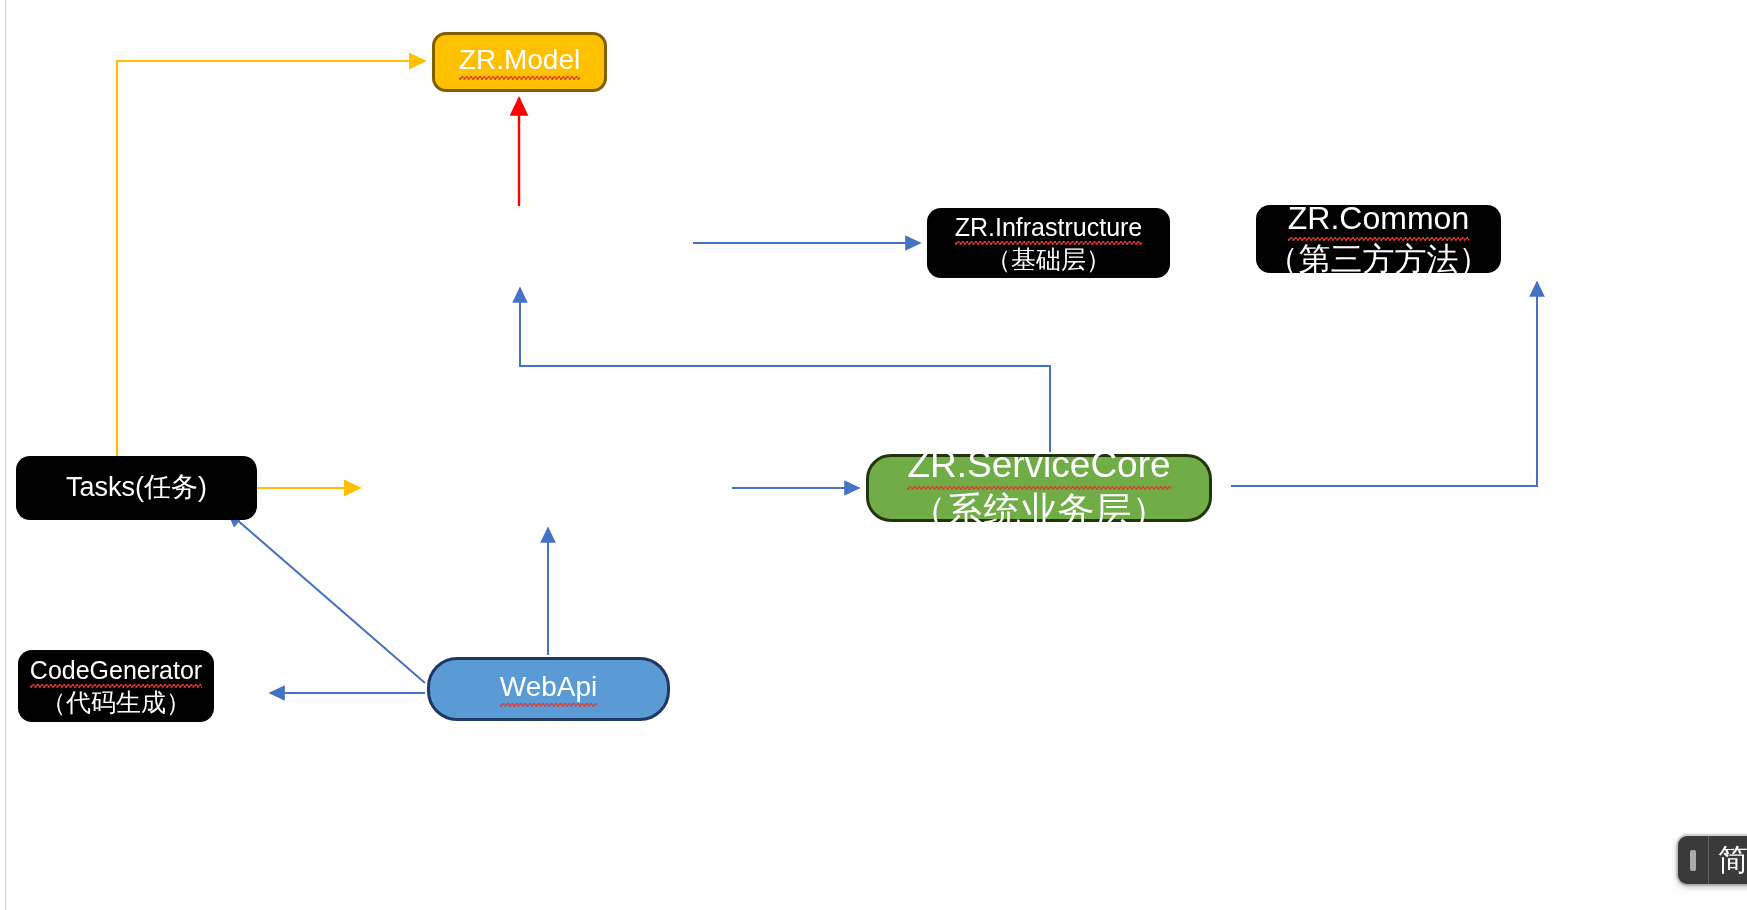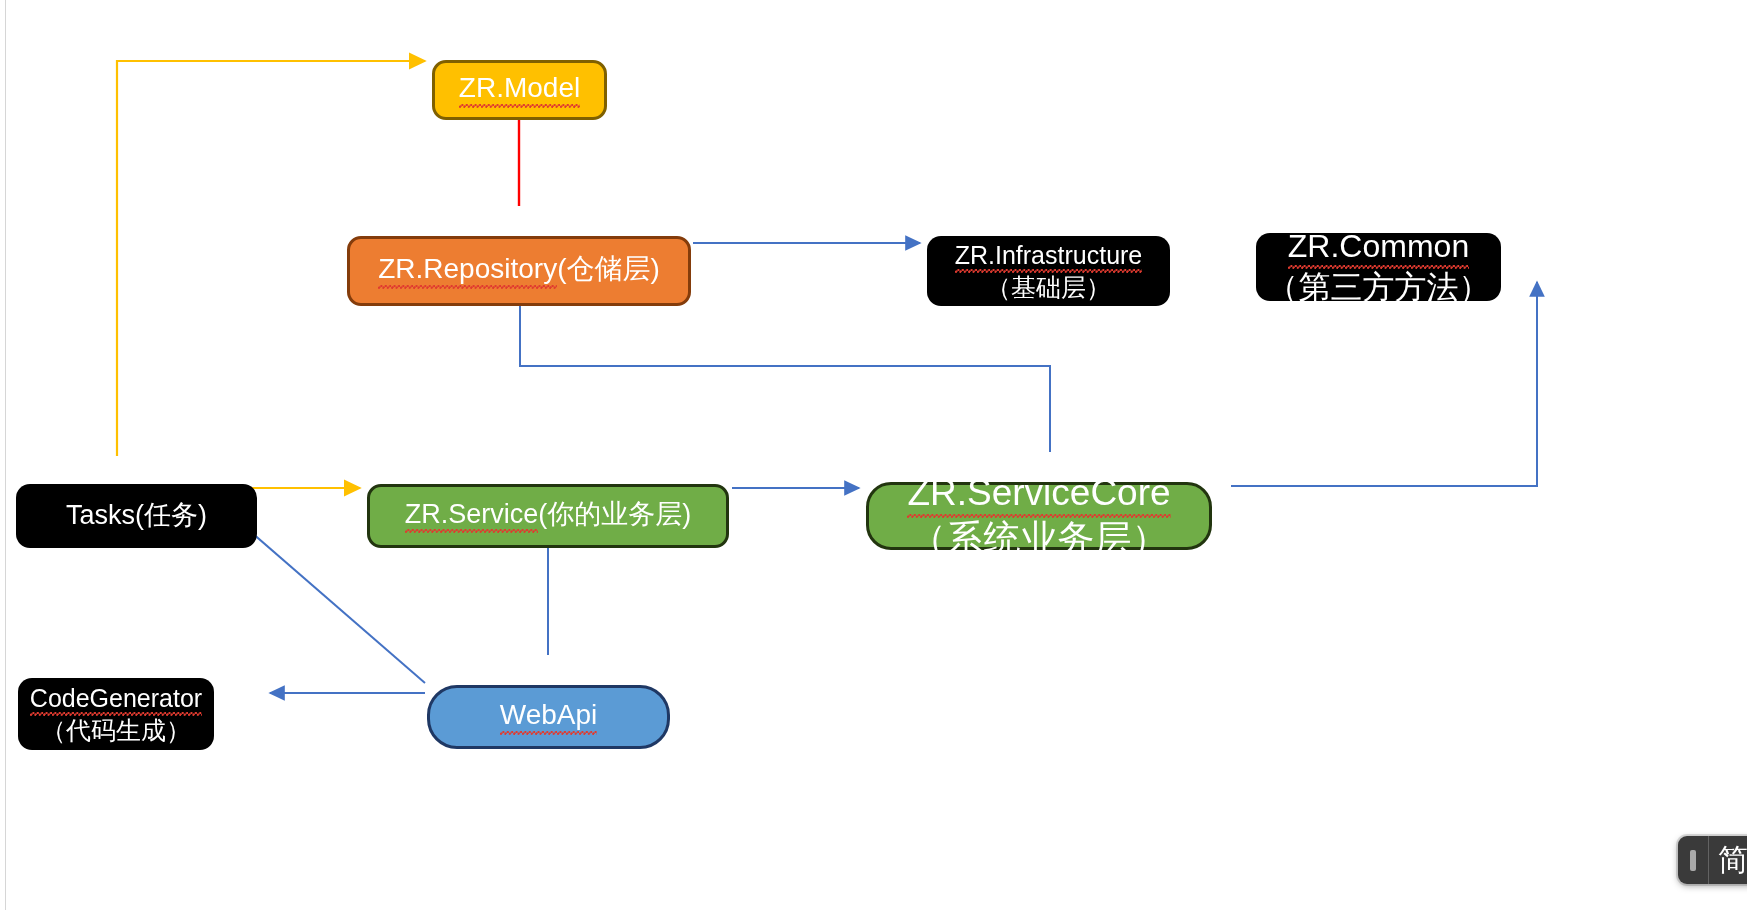--- a/index.html
+++ b/index.html
@@ -43,21 +43,20 @@
     border-radius: 14px;
     display: flex;
     flex-direction: column;
     align-items: center;
     justify-content: center;
     color: #ffffff;
     line-height: 1.16;
     padding: 10px 8px;
     overflow: visible;
     white-space: nowrap;
-    margin-top: 28px;
   }
   .node .ln { display: block; }
 
   
   .sq {
     position: relative;
     display: inline-block;
     background-image:
       radial-gradient(circle at 1.1px 2.6px, #e03a2f 1.05px, rgba(224,58,47,0) 1.35px),
       radial-gradient(circle at 3.3px 1.1px, #e03a2f 1.05px, rgba(224,58,47,0) 1.35px);
@@ -162,41 +161,35 @@
 
     <path d="M425,683 L228,512" fill="none" stroke="#4472c4" stroke-width="2" marker-end="url(#ah-blue)"></path>
 
     <path d="M425,693 L270,693" fill="none" stroke="#4472c4" stroke-width="2" marker-end="url(#ah-blue)"></path>
   </svg>
 
   <div id="node-zr-model" class="node n-amber">
     <span class="ln"><span class="sq">ZR.Model</span></span>
   </div>
 
-  <div id="node-zr-repository" class="node n-orange">
-    <span class="ln"><span class="sq">ZR.Repository</span><span>(仓储层)</span></span>
-  </div>
 
   <div id="node-zr-infrastructure" class="node n-black">
     <span class="ln"><span class="sq">ZR.Infrastructure</span></span>
     <span class="ln">（基础层）</span>
   </div>
 
   <div id="node-zr-common" class="node n-black">
     <span class="ln"><span class="sq">ZR.Common</span></span>
     <span class="ln">（第三方方法）</span>
   </div>
 
   <div id="node-tasks" class="node n-black">
     <span class="ln"><span>Tasks</span><span>(任务)</span></span>
   </div>
 
-  <div id="node-zr-service" class="node n-green">
-    <span class="ln"><span class="sq">ZR.Service</span><span>(你的业务层)</span></span>
-  </div>
 
   <div id="node-zr-servicecore" class="node n-green">
     <span class="ln"><span class="sq">ZR.ServiceCore</span></span>
     <span class="ln">（系统业务层）</span>
   </div>
 
   <div id="node-codegenerator" class="node n-black">
     <span class="ln"><span class="sq">CodeGenerator</span></span>
     <span class="ln">（代码生成）</span>
   </div>

